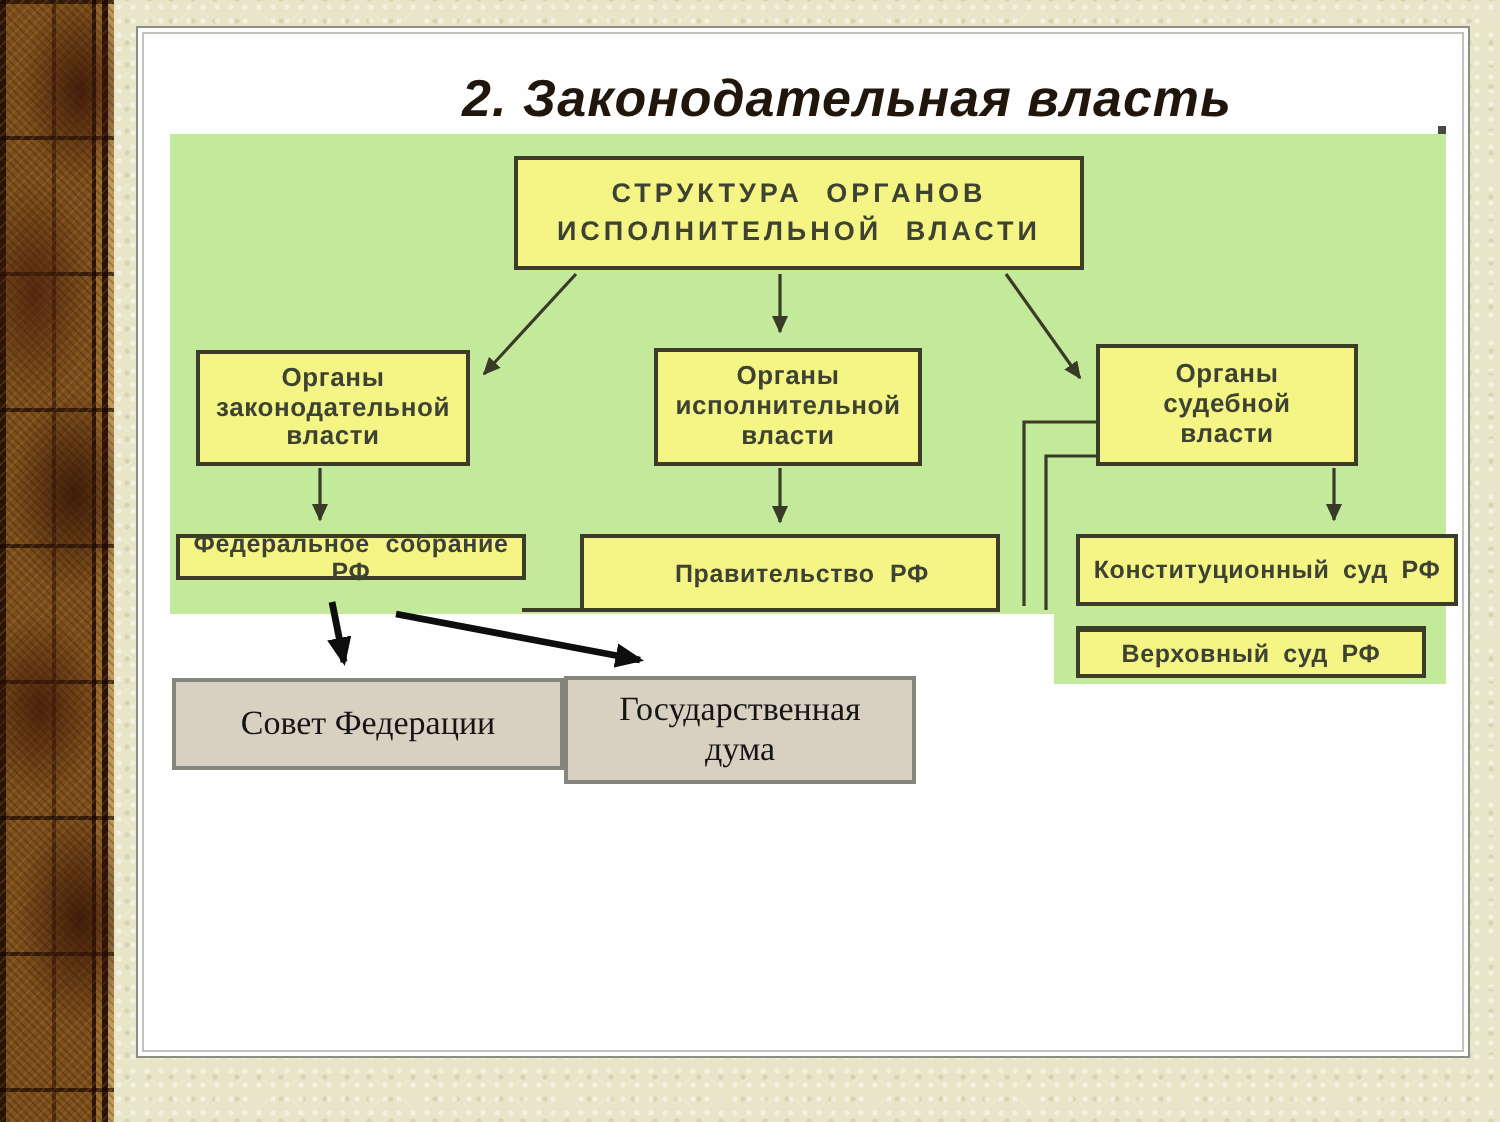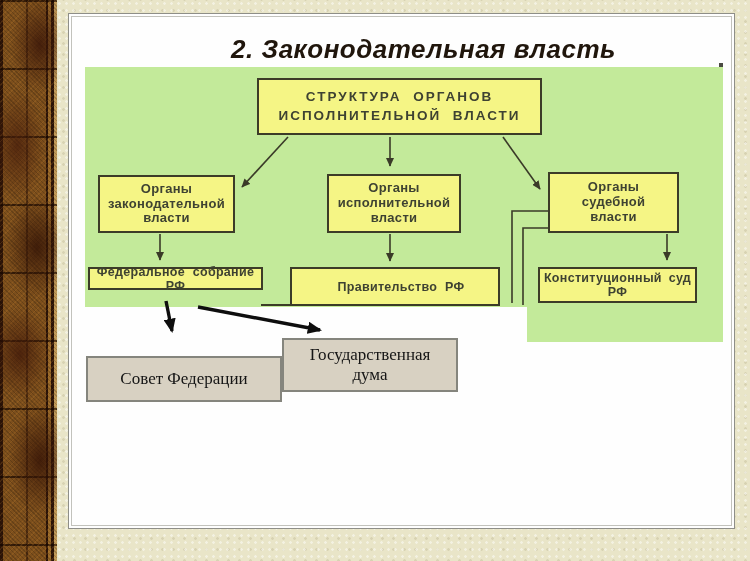--- a/index.html
+++ b/index.html
@@ -53,32 +53,32 @@
     background:#f5f585; border:2px solid #3c3c28;
     display:flex; align-items:center; justify-content:center; text-align:center;
     font-weight:bold; color:#3e4232; white-space:pre-line;
   }
   .root-box{ left:257px; top:78px;  width:285px; height:57px; font-size:13.5px; line-height:1.35; letter-spacing:2px; word-spacing:6px;}
   .leg-box { left:98px;  top:175px; width:137px; height:58px; font-size:13px; line-height:1.15; letter-spacing:.3px;}
   .exe-box { left:327px; top:174px; width:134px; height:59px; font-size:13px; line-height:1.15; letter-spacing:.3px;}
   .jud-box { left:548px; top:172px; width:131px; height:61px; font-size:13px; line-height:1.15; letter-spacing:.3px;}
   .fs-box  { left:88px;  top:267px; width:175px; height:23px; font-size:12.5px; letter-spacing:.3px; word-spacing:4px;}
   .prav-box{ left:290px; top:267px; width:210px; height:39px; font-size:12.5px; letter-spacing:.3px; word-spacing:4px;padding-left:12px;}
-  .kon-box { left:538px; top:267px; width:159px; height:36px; font-size:12.5px; letter-spacing:.3px; word-spacing:3px;}
+  .kon-box { left:538px; top:267px; width:191px; height:36px; font-size:12.5px; letter-spacing:.3px; word-spacing:3px;}
   .ver-box { left:538px; top:313px; width:175px; height:26px; font-size:12.5px; letter-spacing:.3px; word-spacing:3px; border-top-width:3px;}
   .gap-line{ position:absolute; left:261px; top:304px; width:31px; height:2px; background:#3c3c28; }
 
   .gbox{
     position:absolute; box-sizing:border-box;
     background:#d8d1c2; border:2px solid #85857d;
     display:flex; align-items:center; justify-content:center; text-align:center;
     font-family:"Liberation Serif", serif; font-size:17px; color:#151515;
     white-space:pre-line; line-height:1.2;
   }
-  .sovet-box{ left:86px;  top:356px; width:196px; height:46px; }
+  .sovet-box{ left:86px;  top:339px; width:196px; height:46px; }
   .duma-box { left:282px; top:338px; width:176px; height:54px; }
 
   svg.overlay{ position:absolute; left:0; top:0; width:750px; height:561px; pointer-events:none; }
   .thin { stroke:#3a3a28; stroke-width:1.6; fill:none; }
   .thick{ stroke:#0e0e0e; stroke-width:3.4; fill:none; }
 </style>
 </head>
 <body>
 
 <div class="canvas">
@@ -100,20 +100,21 @@
 власти</div>
   <div class="ybox exe-box">Органы
 исполнительной
 власти</div>
   <div class="ybox jud-box">Органы
 судебной
 власти</div>
   <div class="ybox fs-box">Федеральное собрание РФ</div>
   <div class="ybox prav-box">Правительство РФ</div>
   <div class="ybox kon-box">Конституционный суд РФ</div>
+  <div class="ybox ver-box">Верховный суд РФ</div>
   <div class="gap-line"></div>
 
   <div class="gbox sovet-box">Совет Федерации</div>
   <div class="gbox duma-box">Государственная
 дума</div>
 
   <svg class="overlay" viewBox="0 0 750 561">
     <defs>
       <marker id="mthin" markerWidth="5.5" markerHeight="5" refX="5" refY="2.5" orient="auto">
         <path d="M0,0 L5.5,2.5 L0,5 z" fill="#3a3a28"></path>

